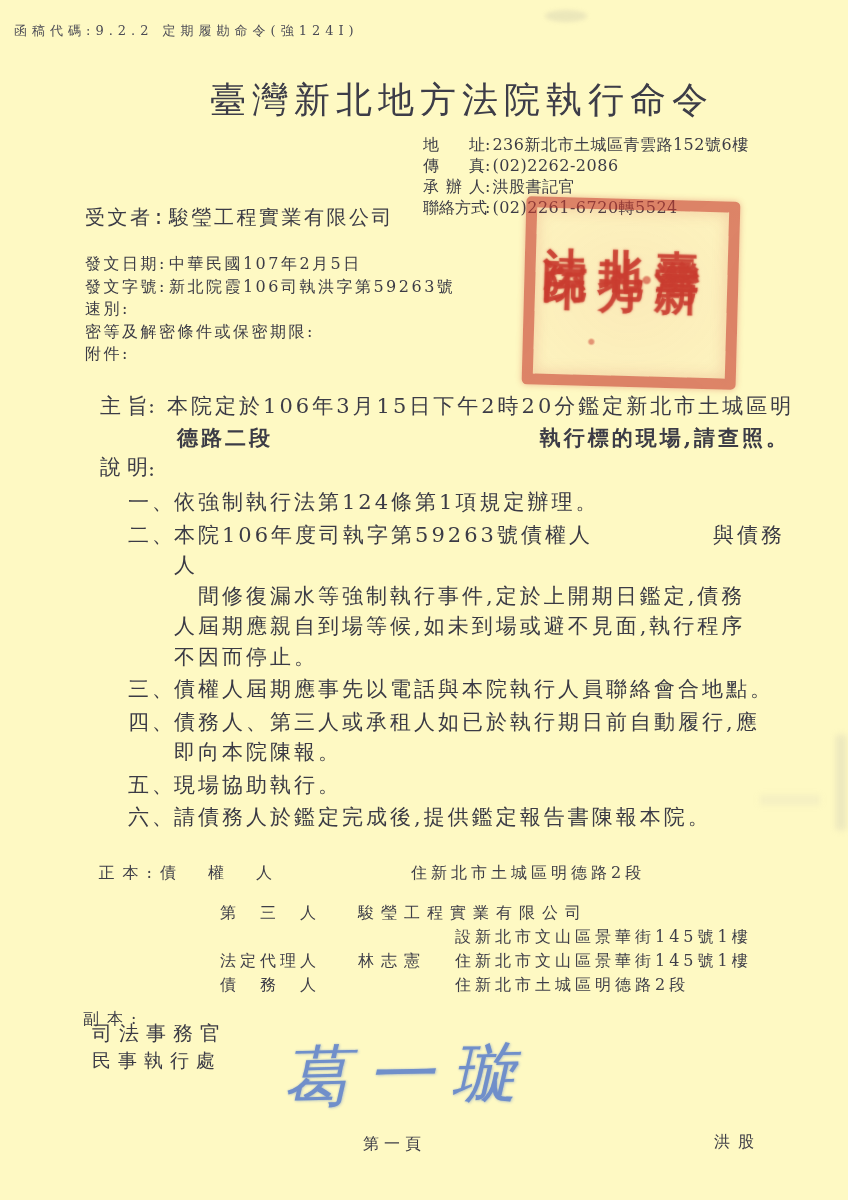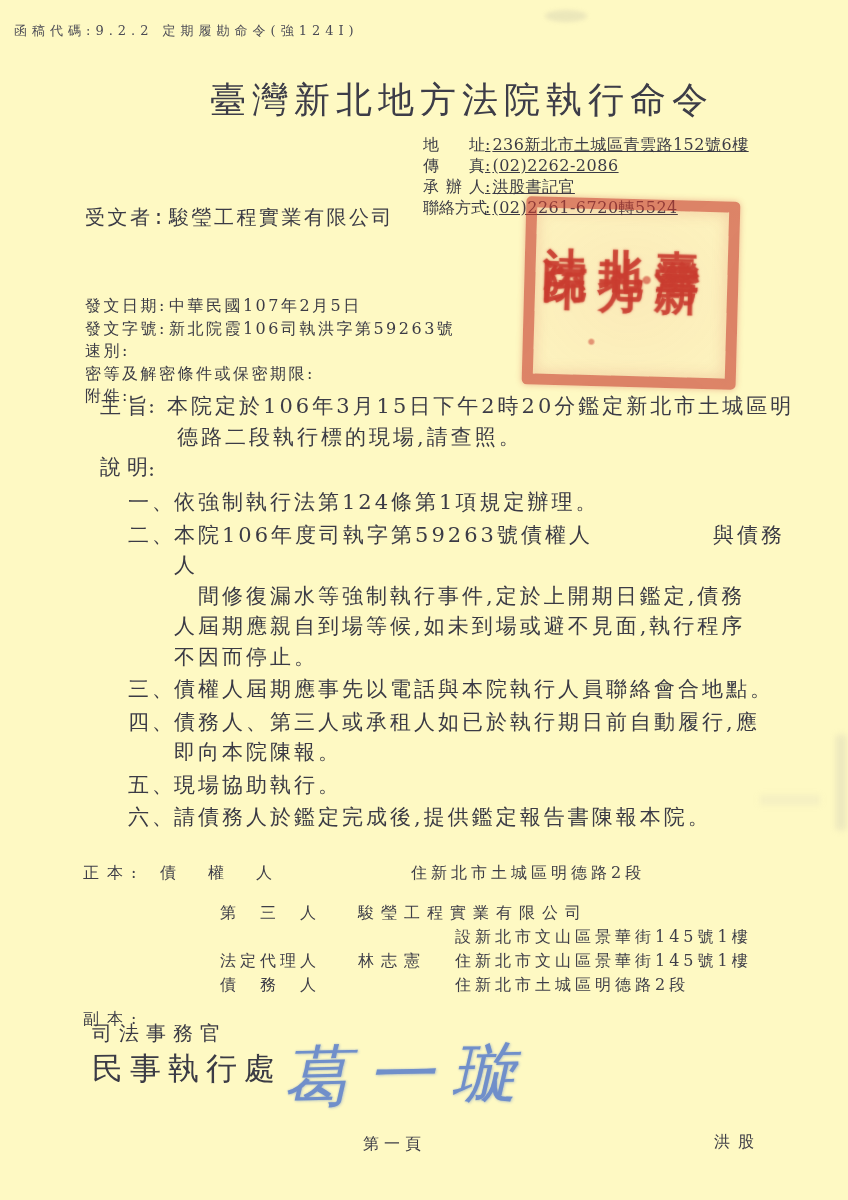--- a/index.html
+++ b/index.html
@@ -12,54 +12,54 @@
     font-family:"DejaVu Serif","Liberation Serif",serif;
     color:#3c3c46;
   }
   .abs{position:absolute;}
   
   .header-code{left:14px;top:22px;font-size:13px;letter-spacing:5px;color:#4b4b55;white-space:nowrap;}
   
   .title{left:16px;top:76px;width:100%;margin:0;text-align:center;font-size:36px;font-weight:500;
          letter-spacing:6px;color:#3d3d48;padding-left:44px;box-sizing:border-box;white-space:nowrap;}
   
-  .info{left:423px;top:134px;font-size:16px;line-height:21px;white-space:nowrap;text-decoration:underline;}
+  .info{left:423px;top:134px;font-size:16px;line-height:21px;white-space:nowrap;}
   .ilabel{display:inline-block;width:62px;text-align:justify;text-align-last:justify;vertical-align:bottom;}
   .colon{margin-right:2px;}
   .ival{letter-spacing:0.5px;}
   
   .recipient{left:85px;top:204px;font-size:20px;letter-spacing:2.5px;white-space:nowrap;font-family:Liberation Mono, monospace;}
   
-  .meta{left:85px;top:253px;font-size:16px;line-height:22.5px;letter-spacing:2.5px;white-space:nowrap;margin-top:42px;}
+  .meta{left:85px;top:253px;font-size:16px;line-height:22.5px;letter-spacing:2.5px;white-space:nowrap;}
   
   .subject{left:100px;top:391px;font-size:21px;line-height:31px;white-space:nowrap;}
   .jlabel{display:inline-block;width:48px;text-align:justify;text-align-last:justify;vertical-align:bottom;}
   .subj-colon{margin-right:12px;}
   .subj-line1{letter-spacing:3px;}
-  .subj-row2{margin-left:77px;width:613px;display:flex;justify-content:flex-start;letter-spacing:3px;}
+  .subj-row2{margin-left:77px;width:613px;display:flex;justify-content:space-between;letter-spacing:3px;font-weight:bold;}
   .expl-label{left:100px;top:453px;font-size:21px;}
   
   .items{left:128px;top:487px;width:668px;font-size:21px;line-height:30.5px;letter-spacing:3px;color:#3b3b45;}
   .item{display:flex;margin-bottom:2px;}
   .inum{width:46px;flex-shrink:0;}
   .ilines{flex:1;}
   
   .orig{left:83px;top:861px;font-size:16px;line-height:24px;color:#3e3e48;}
   .cb-row{display:flex;white-space:nowrap;}
   .cb-row.first{margin-bottom:16px;}
-  .cb-prefix{width:77px;letter-spacing:8px;flex-shrink:0;}
+  .cb-prefix{width:77px;letter-spacing:8px;flex-shrink:0;text-align:right;}
   .cb-row:not(.first) .cb-prefix{width:93px;}
   .cb-role{display:inline-block;width:112px;text-align:justify;text-align-last:justify;flex-shrink:0;}
   .cb-row:not(.first) .cb-role{width:96px;margin-left:44px;}
   .cb-name{margin-left:42px;width:97px;letter-spacing:7px;flex-shrink:0;overflow:visible;white-space:nowrap;}
   .cb-addr{letter-spacing:4px;white-space:nowrap;}
   
   .copyline{left:83px;top:1009px;font-size:16px;letter-spacing:8px;}
   
-  .office{left:92px;top:1048px;font-size:31px;letter-spacing:7px;color:#3b3b45;white-space:nowrap;}
+  .office{left:92px;top:1048px;font-size:19px;letter-spacing:7px;color:#3b3b45;white-space:nowrap;}
   .officer{left:92px;top:1020px;font-size:20px;letter-spacing:7px;color:#3b3b45;white-space:nowrap;}
   .signature{left:283px;top:1030px;font-size:66px;letter-spacing:18px;color:#5d81cb;opacity:.88;
              transform:rotate(-1.2deg);font-style:italic;white-space:nowrap;
              text-shadow:0 0 2px rgba(93,129,203,.55),1px 1px 3px rgba(93,129,203,.35);}
   
   .footer-page{left:363px;top:1134px;font-size:16px;letter-spacing:5px;}
   .footer-dept{left:714px;top:1132px;font-size:16px;letter-spacing:8px;}
   
   .stamp{left:524px;top:199px;width:214px;height:188px;transform:rotate(1.5deg);
          border:11px solid rgba(199,57,45,.60);border-radius:5px;box-sizing:border-box;

